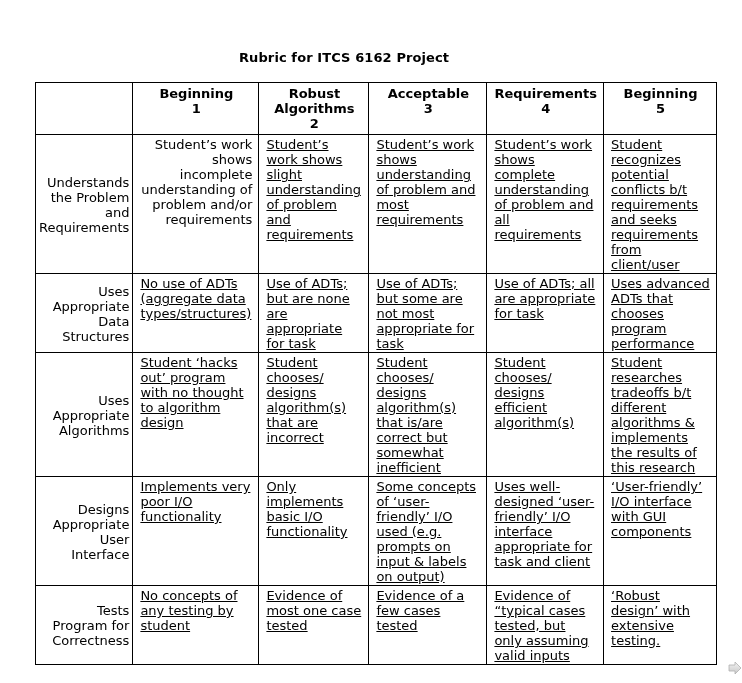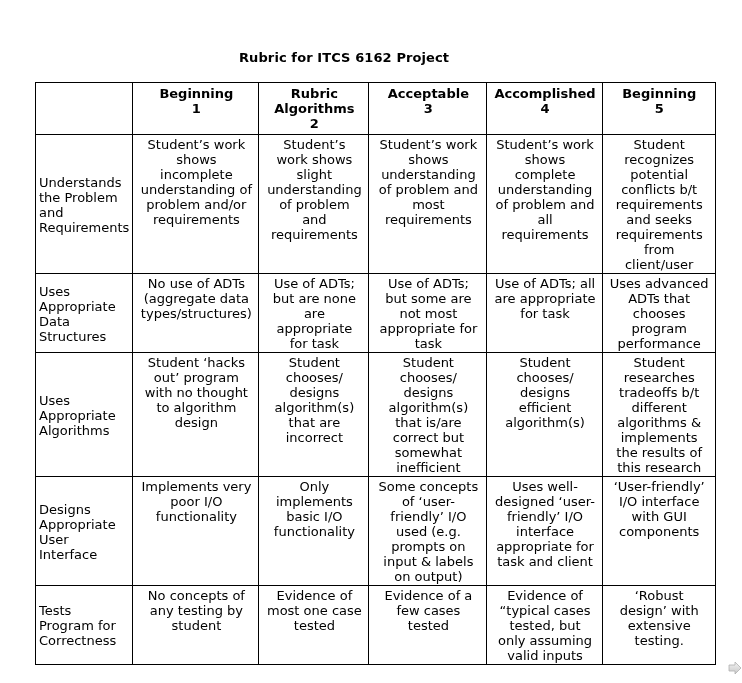--- a/index.html
+++ b/index.html
@@ -2,23 +2,23 @@
 <html><head>
   <meta charset="utf-8">
   <style>
     html, body { margin: 0; padding: 0; background: #ffffff; }
     body { width: 742px; height: 683px; position: relative; overflow: hidden;
       font-family: "DejaVu Sans", sans-serif; color: #000; }
     .title { position: absolute; top: 50px; left: 239px; font-size: 13px; font-weight: bold; letter-spacing: 0.1px; }
     table.rubric { position: absolute; top: 82px; left: 35px; border-collapse: collapse; table-layout: fixed; }
     table.rubric td, table.rubric th { border: 1.5px solid #000; vertical-align: top; font-size: 13px; line-height: 15px; padding: 2px 6px 1px 7px; }
     table.rubric th { font-weight: bold; text-align: center; padding-top: 3px; }
-    .crit { text-align: left; vertical-align: middle !important; padding-left: 3px !important; padding-right: 3px !important; }
-    .c-beg { text-align: center; }
-    .c-left { text-align: center; }
+    .crit { text-align: right; vertical-align: middle !important; padding-left: 3px !important; padding-right: 3px !important; }
+    .c-beg { text-align: right; }
+    .c-left { text-align: left; text-decoration: underline; }
     .hdr-line { display: block; }
     .nav-arrow { position: absolute; left: 728px; top: 660px; width: 14px; height: 14px; }
   </style>
 </head>
 <body>
 
 <div class="title">Rubric for ITCS 6162 Project</div>
 
 <table class="rubric">
   <colgroup>
@@ -30,30 +30,30 @@
     <col style="width:113px">
   </colgroup>
   <thead>
     <tr style="height:52px">
       <th></th>
       <th>
         <span class="hdr-line">Beginning</span>
         <span class="hdr-line">1</span>
       </th>
       <th>
-        <span class="hdr-line">Rubric</span>
+        <span class="hdr-line">Robust</span>
         <span class="hdr-line">Algorithms</span>
         <span class="hdr-line">2</span>
       </th>
       <th>
         <span class="hdr-line">Acceptable</span>
         <span class="hdr-line">3</span>
       </th>
       <th>
-        <span class="hdr-line">Accomplished</span>
+        <span class="hdr-line">Requirements</span>
         <span class="hdr-line">4</span>
       </th>
       <th>
         <span class="hdr-line">Beginning</span>
         <span class="hdr-line">5</span>
       </th>
     </tr>
   </thead>
   <tbody>
     <tr style="height:106px">

